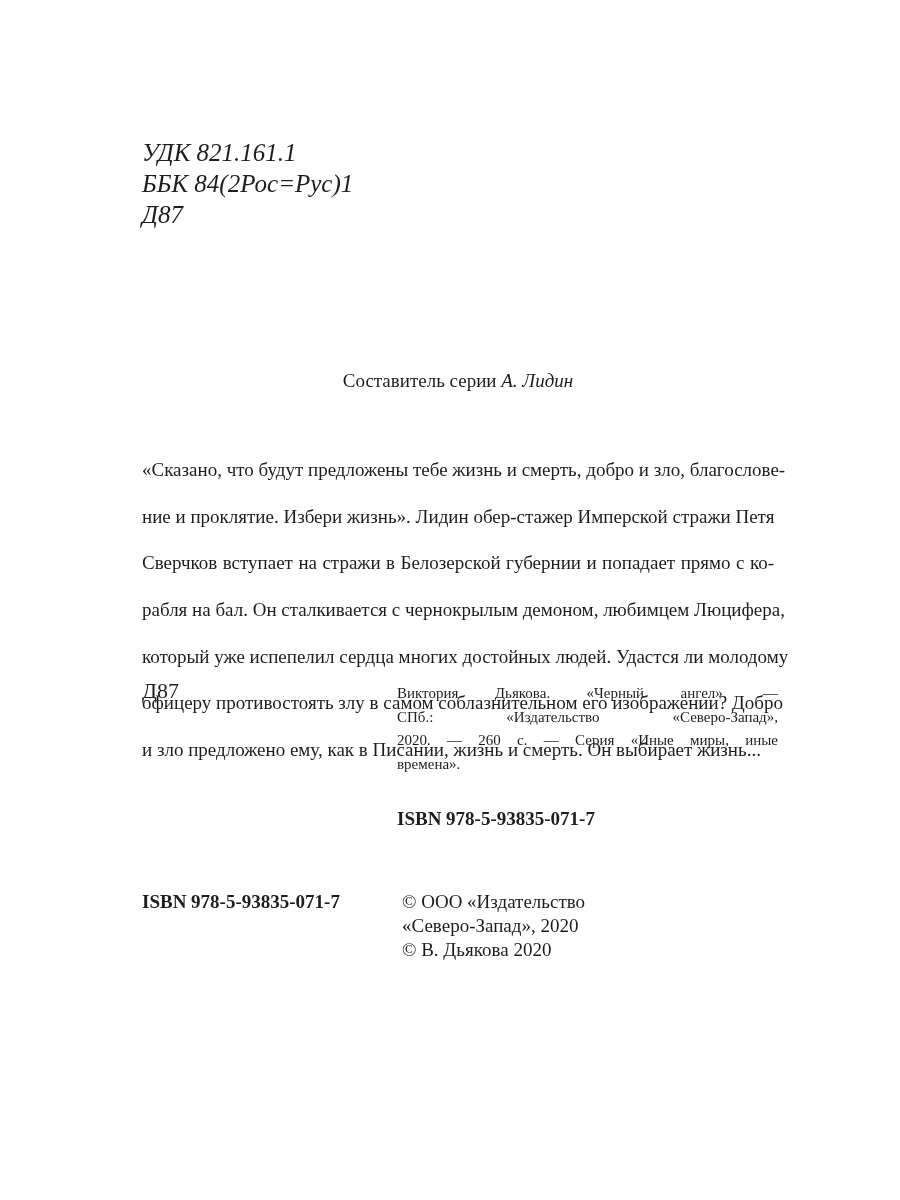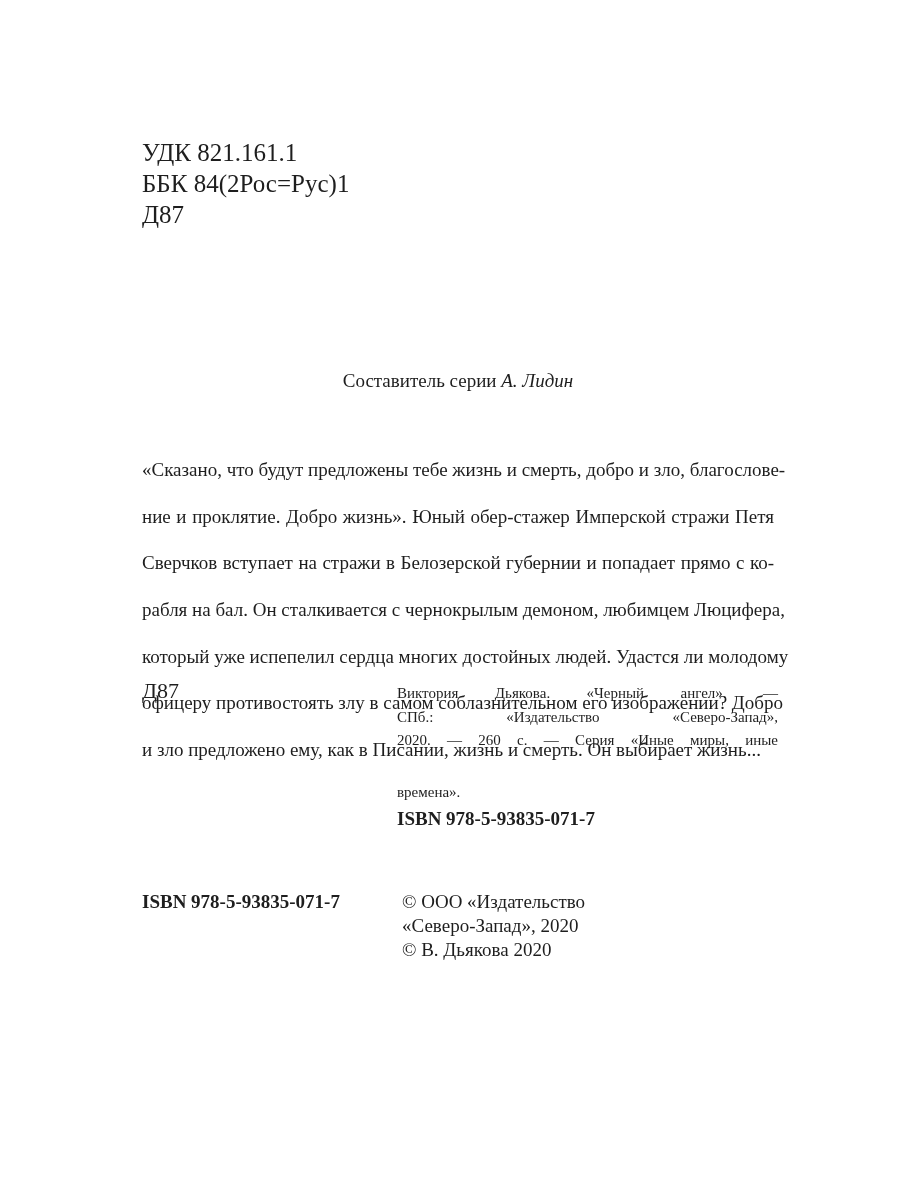--- a/index.html
+++ b/index.html
@@ -16,21 +16,21 @@
       color: #1e1e1e;
     }
     .abs { position: absolute; }
 
     .codes {
       left: 142px;
       top: 137px;
       font-size: 25px;
       line-height: 31px;
     }
-    .codes div { white-space: nowrap; }
+    .codes div { white-space: nowrap; font-style: italic; }
 
     .compiler {
       left: 0;
       width: 900px;
       top: 369px;
       text-align: center;
       font-size: 19px;
       line-height: 24px;
       padding-left: 16px;
       box-sizing: border-box;
@@ -68,21 +68,21 @@
       width: 381px;
       font-size: 15px;
       line-height: 23.5px;
     }
     .biblio .bline {
       display: block;
       text-align: justify;
       text-align-last: justify;
       white-space: nowrap;
     }
-    .biblio .bline.last { text-align-last: left; margin-top: 28px; }
+    .biblio .bline.last { text-align-last: left; }
 
     .isbn-right {
       left: 397px;
       top: 807px;
       font-size: 19px;
       font-weight: bold;
       line-height: 24px;
     }
 
     .isbn-left {
@@ -109,21 +109,21 @@
   <div>ББК 84(2Рос=Рус)1</div>
   <div>Д87</div>
 </div>
 
 <div class="abs compiler">
   <span>Составитель серии </span><span class="name">А. Лидин</span>
 </div>
 
 <div class="abs annotation">
   <span class="annot-line">«Сказано, что будут предложены тебе жизнь и смерть, добро и зло, благослове-</span>
-  <span class="annot-line">ние и проклятие. Добро жизнь». Юный обер-стажер Имперской стражи Петя</span>
+  <span class="annot-line">ние и проклятие. Избери жизнь». Лидин обер-стажер Имперской стражи Петя</span>
   <span class="annot-line">Сверчков вступает на стражи в Белозерской губернии и попадает прямо с ко-</span>
   <span class="annot-line">рабля на бал. Он сталкивается с чернокрылым демоном, любимцем Люцифера,</span>
   <span class="annot-line">который уже испепелил сердца многих достойных людей. Удастся ли молодому</span>
   <span class="annot-line">офицеру противостоять злу в самом соблазнительном его изображении? Добро</span>
   <span class="annot-line last">и зло предложено ему, как в Писании, жизнь и смерть. Он выбирает жизнь...</span>
 </div>
 
 <div class="abs code-left">Д87</div>
 
 <div class="abs biblio">

